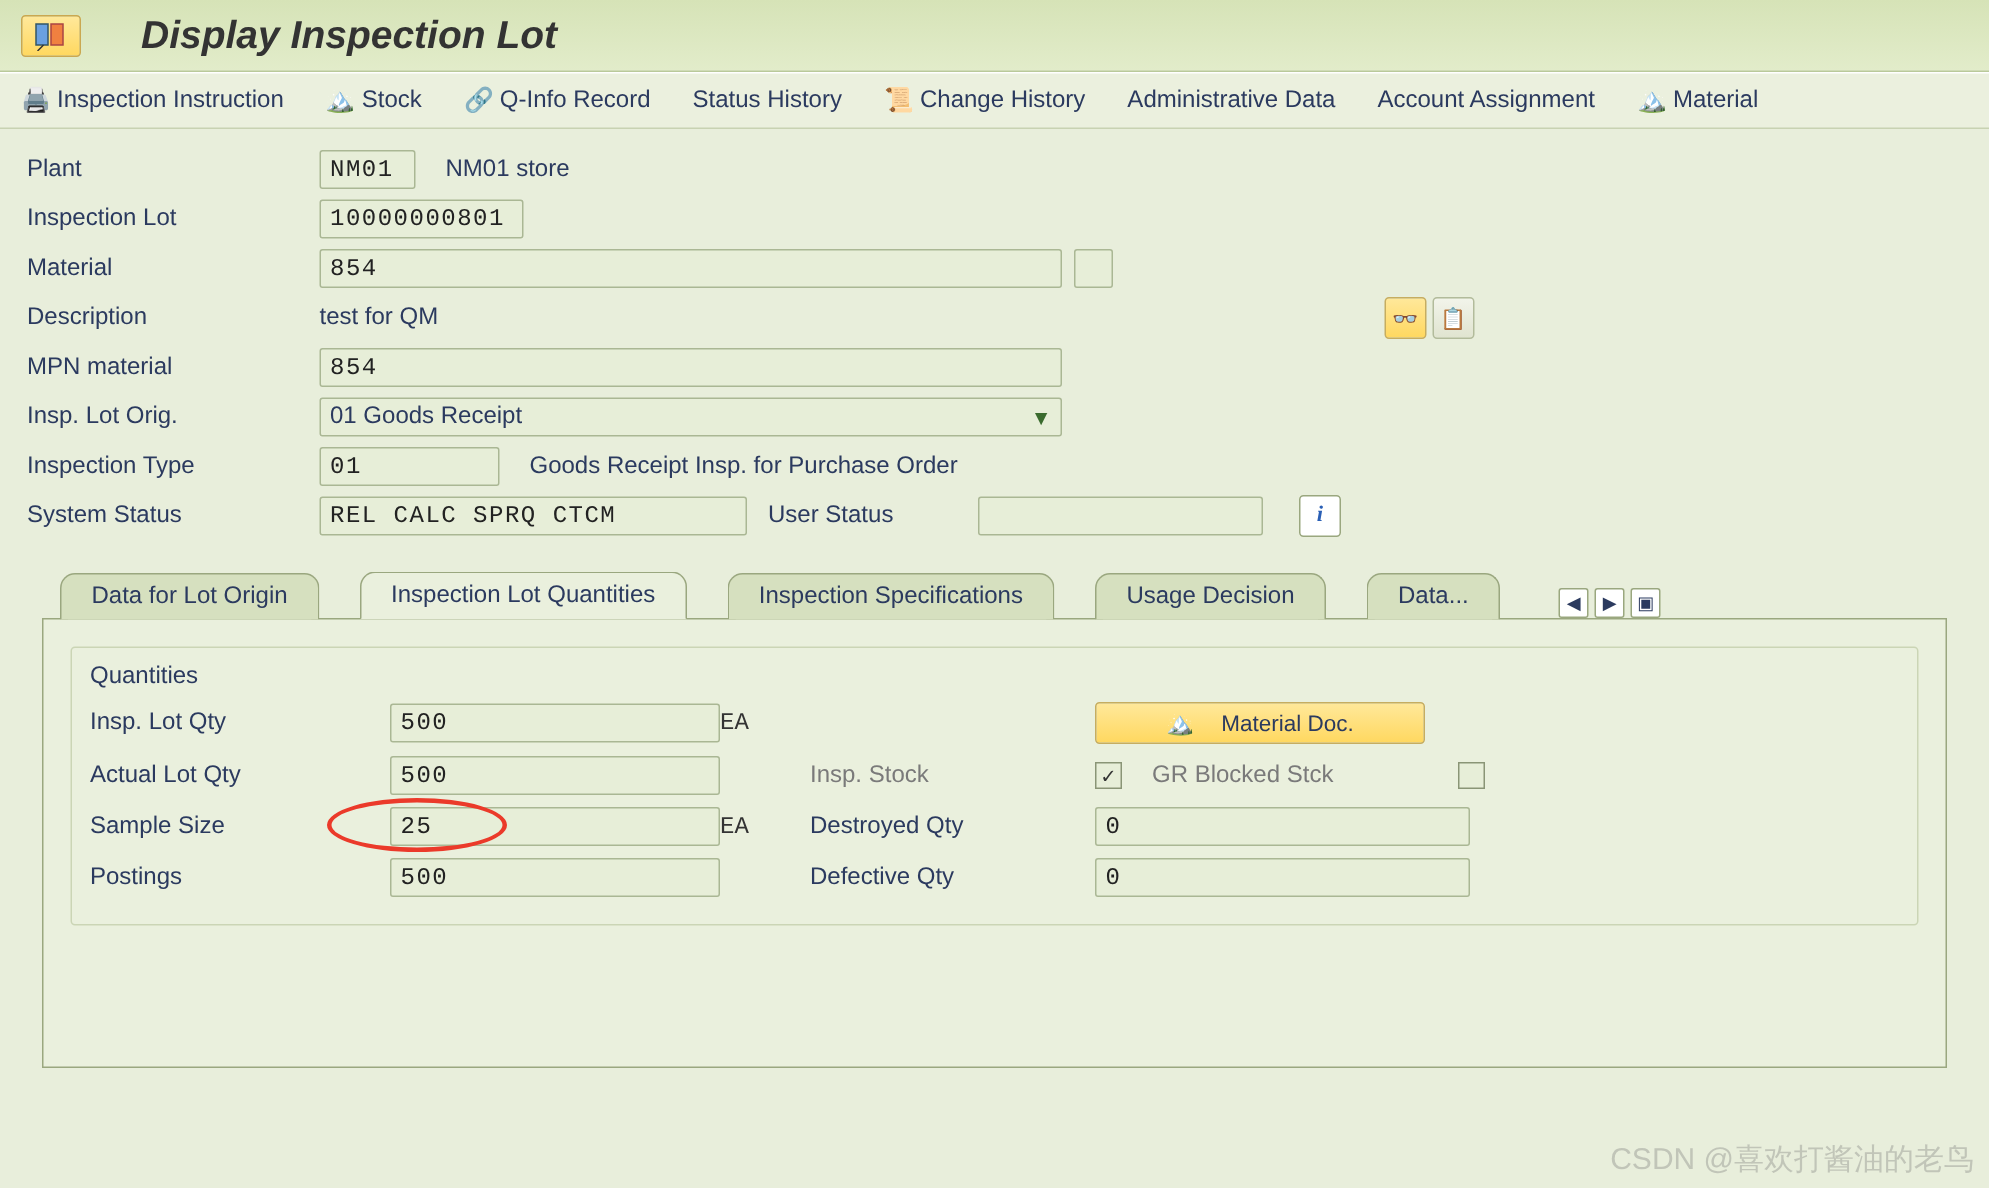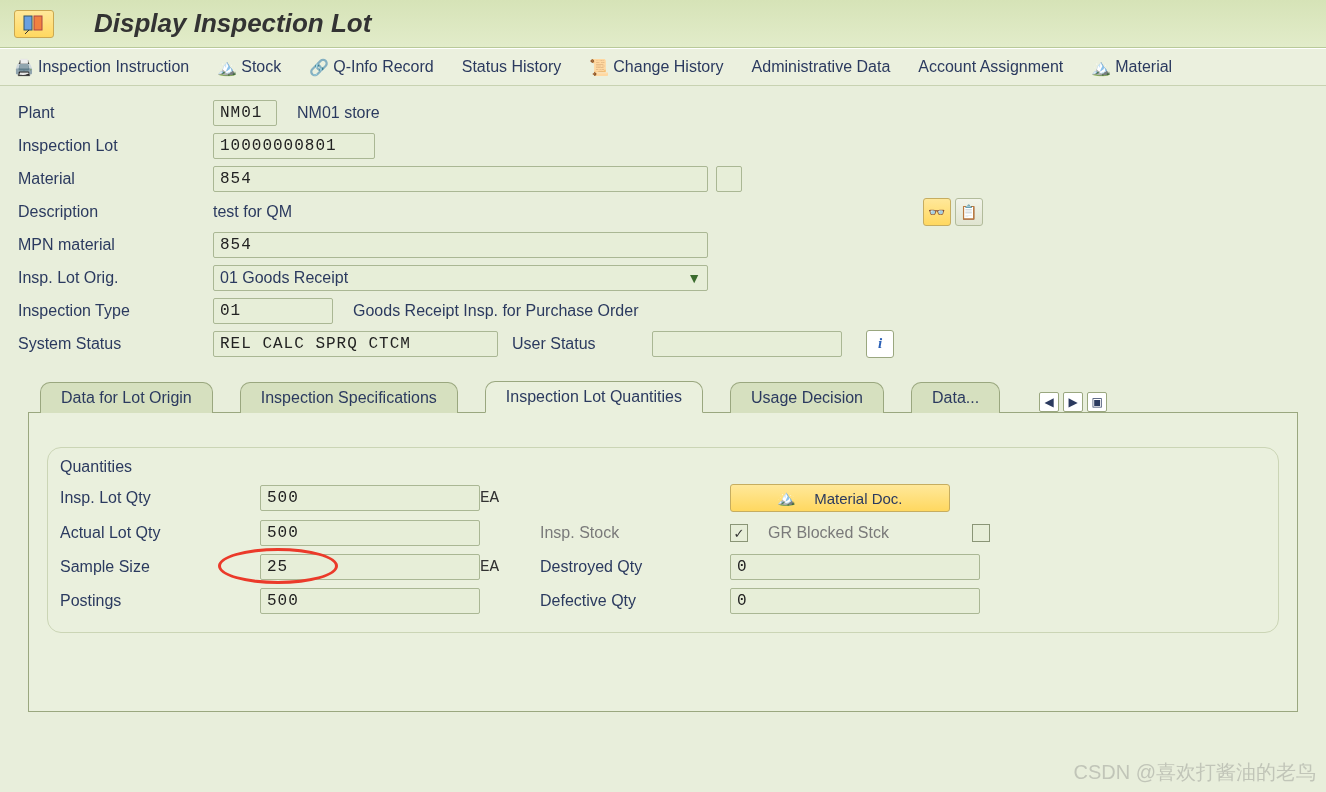--- a/index.html
+++ b/index.html
@@ -152,24 +152,23 @@
   }
   .tab-content {
     margin: 0 28px;
     border:1px solid #9aa77f;
     background:#eaf0dd;
     padding: 18px;
     min-height:300px;
   }
   .group {
     border:1px solid #cbd5b5;
-    border-radius:14px;
+    border-radius:3px;
     padding:10px 16px 18px 12px;
     background:#eaf0dd;
-    margin-top:16px;
   }
   .group-title {
     color:#2b3a5f;font-size:16px;
     margin-bottom:8px;
   }
   .grid {
     display:grid;
     grid-template-columns: 200px 220px 60px 190px 260px;
     row-gap:8px;
     align-items:center;
@@ -245,21 +244,21 @@
 </div>
 
 <div class="form-area">
   <div class="row">
     <div class="label">Plant</div>
     <div class="inp" style="width:64px">NM01</div>
     <div class="desc-text">NM01 store</div>
   </div>
   <div class="row">
     <div class="label">Inspection Lot</div>
-    <div class="inp" style="width:162px">10000000801</div>
+    <div class="inp" style="width:136px">10000000801</div>
   </div>
   <div class="row">
     <div class="label">Material</div>
     <div class="inp" style="width:495px">854</div>
     <div class="inp" style="width:26px;margin-left:8px"></div>
   </div>
   <div class="row">
     <div class="label">Description</div>
     <div style="font-size:16px;color:#2b3a5f;width:710px">test for QM</div>
     <div class="small-btn">
@@ -291,22 +290,22 @@
     <div style="margin-left:14px;color:#2b3a5f;font-size:16px;width:140px">User Status</div>
     <div class="inp" style="width:190px"></div>
     <div class="info-btn" style="margin-left:24px">
         <span>i</span>
       </div>
   </div>
 </div>
 
 <div class="tabbar">
   <div class="tab">Data for Lot Origin</div>
+  <div class="tab active">Inspection Lot Quantities</div>
   <div class="tab">Inspection Specifications</div>
-  <div class="tab active">Inspection Lot Quantities</div>
   <div class="tab">Usage Decision</div>
   <div class="tab">Data...</div>
   <div class="tab-nav">
     <div class="nav-btn">
         <span>◀</span>
       </div>
     <div class="nav-btn">
         <span>▶</span>
       </div>
     <div class="nav-btn">

